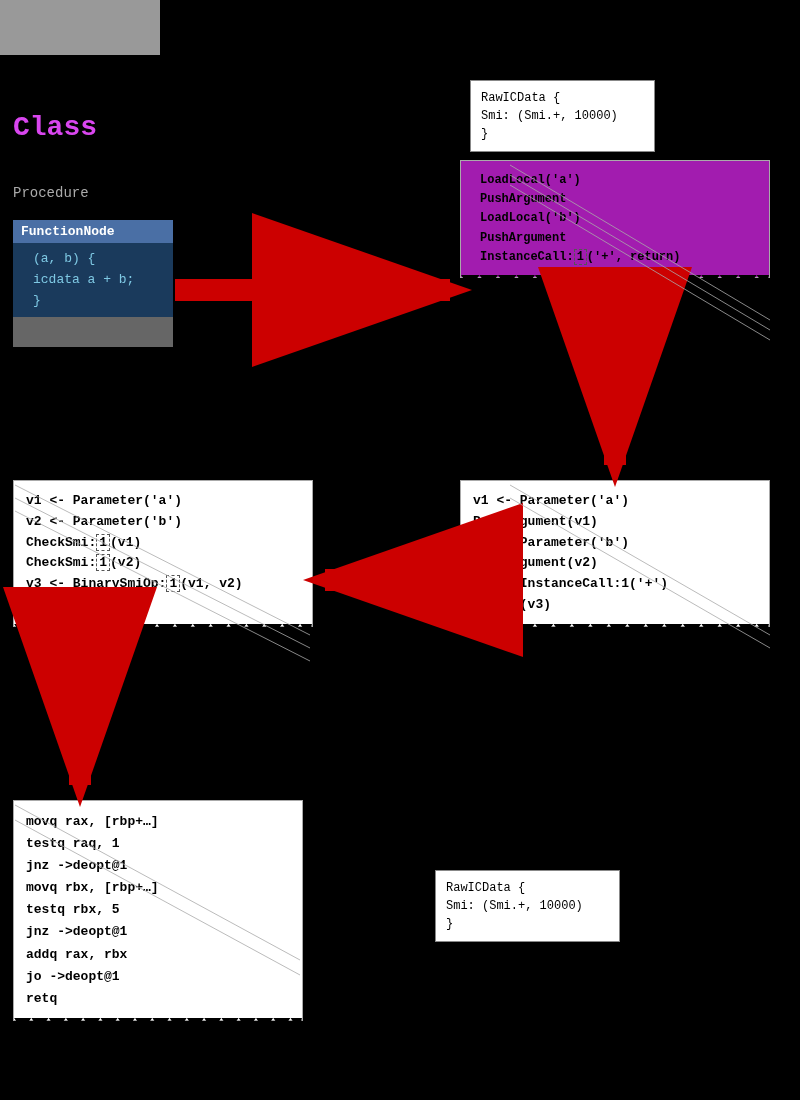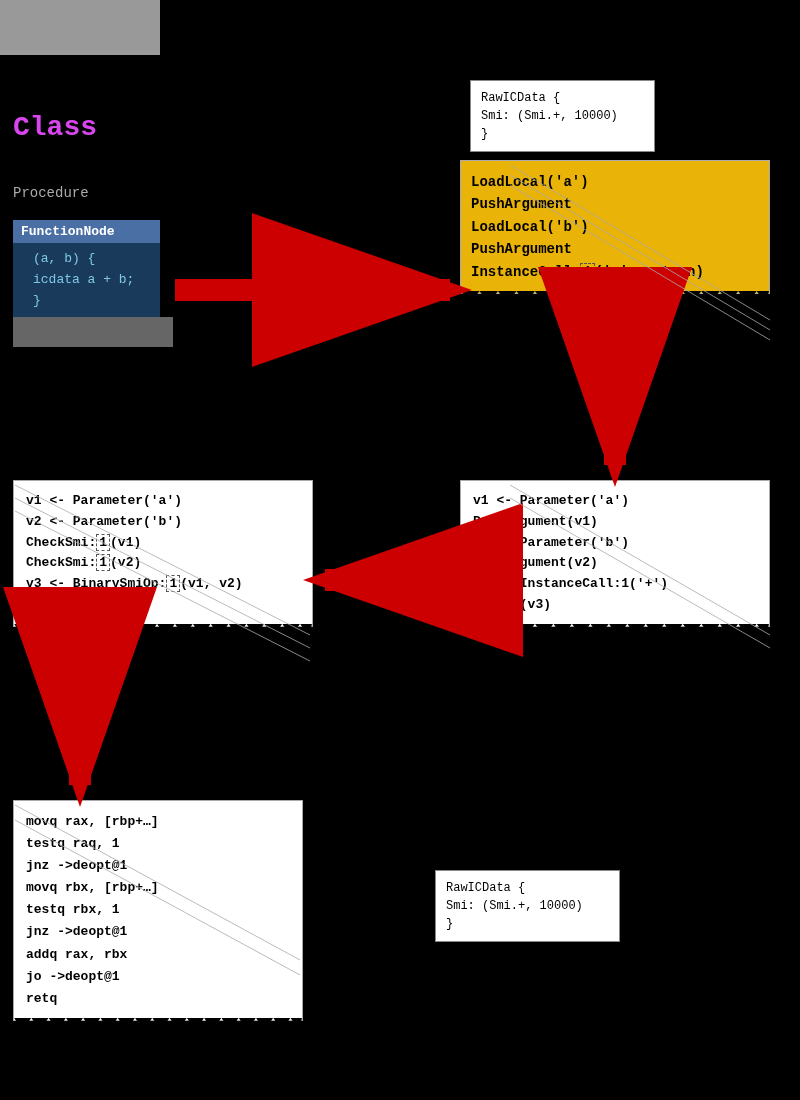--- a/index.html
+++ b/index.html
@@ -34,21 +34,21 @@
       font-family: 'Courier New', Courier, monospace;
       position: absolute;
       left: 13px;
       top: 185px;
     }
 
     .function-node-box {
       position: absolute;
       left: 13px;
       top: 220px;
-      width: 147px;
+      width: 160px;
       border-radius: 31px;
     }
 
     .fn-header {
       background: #4a6fa5;
       color: #fff;
       font-size: 13px;
       font-weight: bold;
       font-family: 'Courier New', Courier, monospace;
       padding: 4px 8px;
@@ -91,25 +91,25 @@
       position: absolute;
       padding: 8px 10px;
       line-height: 1.5;
     }
 
     
     .bytecode-card {
       top: 160px;
       left: 460px;
       width: 310px;
-      background: #eab308;
+      background: #a21caf;
       border: 1px solid #aaa;
       position: absolute;
-      padding: 10px 10px;
-      font-size: 14px;
+      padding: 10px 19px;
+      font-size: 12px;
       font-weight: bold;
       font-family: 'Courier New', Courier, monospace;
       line-height: 1.6;
     }
 
     .bytecode-card::after {
       content: '';
       position: absolute;
       bottom: -11px;
       left: 0;
@@ -348,21 +348,21 @@
     <span>v3 &lt;- BinarySmiOp:</span><span class="dashed-box">1</span><span>(v1, v2)</span>
   </div>
   <div>Return(v3)</div>
 </div>
 
 <div class="machine-card">
   <div>movq rax, [rbp+…]</div>
   <div>testq raq, 1</div>
   <div>jnz -&gt;deopt@1</div>
   <div>movq rbx, [rbp+…]</div>
-  <div>testq rbx, 1</div>
+  <div>testq rbx, 5</div>
   <div>jnz -&gt;deopt@1</div>
   <div>addq rax, rbx</div>
   <div>jo -&gt;deopt@1</div>
   <div>retq</div>
 </div>
 
 <div class="raw-ic-bottom">
   <div>RawICData {</div>
   <div>  Smi: (Smi.+, 10000)</div>
   <div>}</div>

